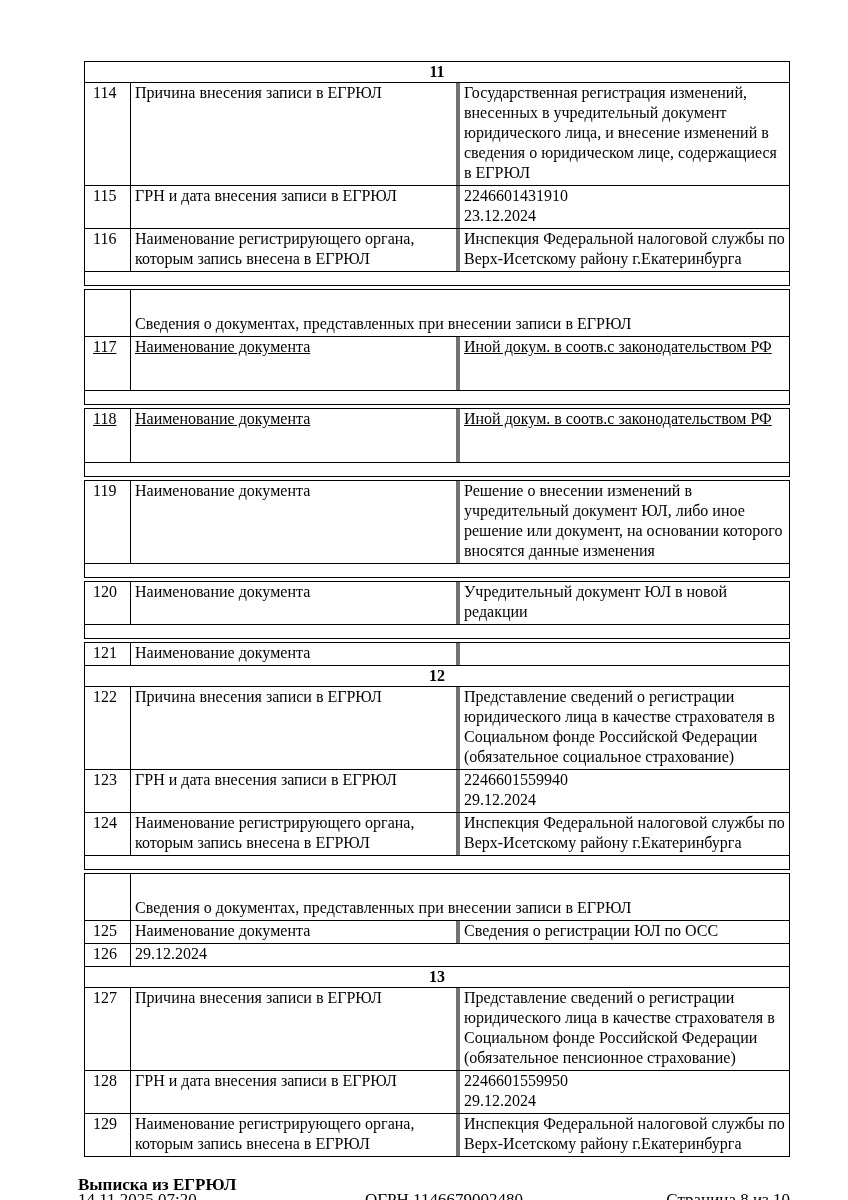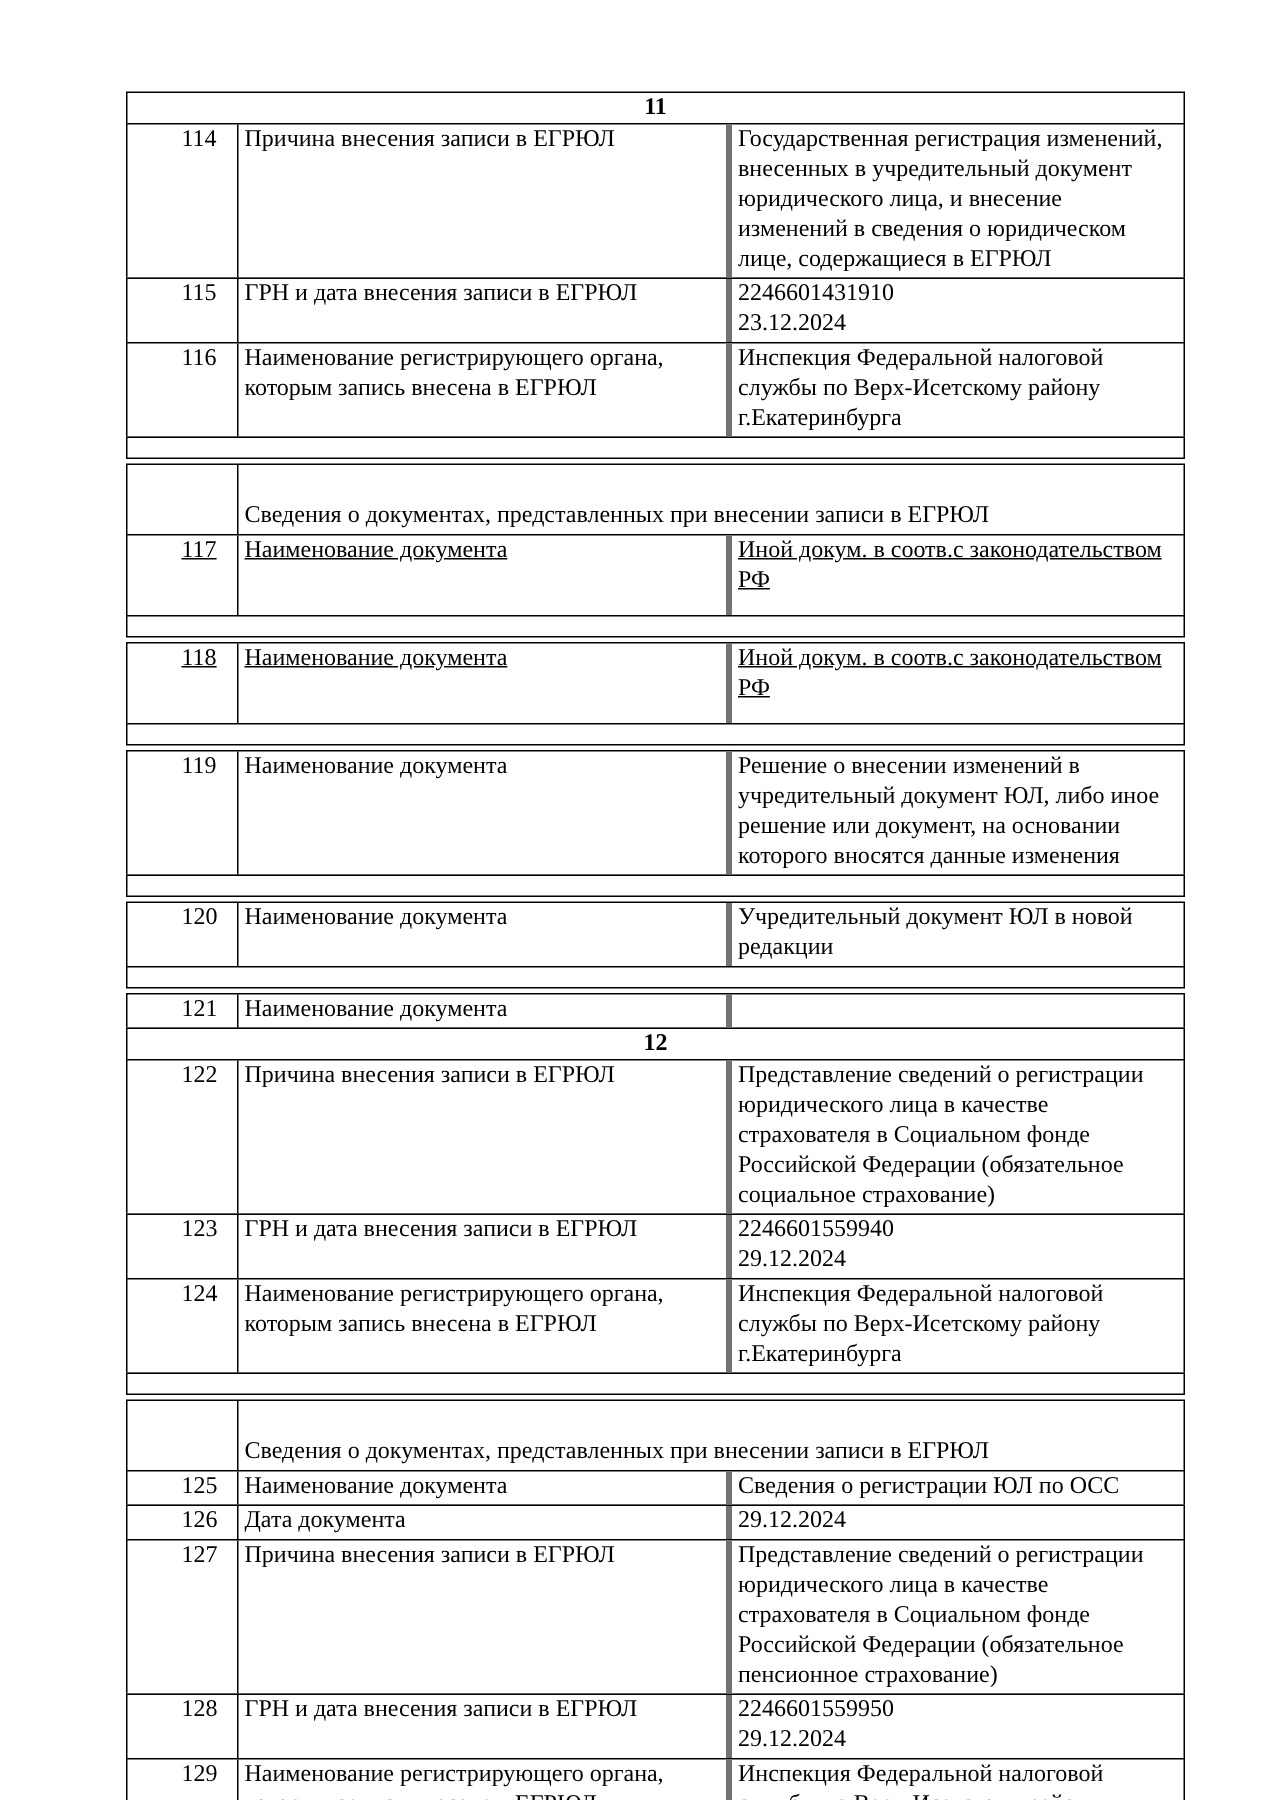--- a/index.html
+++ b/index.html
@@ -9,21 +9,20 @@
     font-size: 16px; color: #000;
     position: relative;
   }
   .doc-table { margin: 62px 0 0 84px; width: 706px; }
   .row {
     display: flex;
     border: 1px solid #000;
     margin-top: -1px;
     box-sizing: border-box;
     background: #fff;
-    padding-left: 28px;
   }
   .cell {
     box-sizing: border-box;
     padding: 0 4px 2px 4px;
     line-height: 20px;
     overflow: hidden;
   }
   .num   { width: 46px; border-right: 1px solid #000; padding-left: 8px; flex: none; }
   .label { width: 329px; border-right: 4px solid #737373; flex: none; }
   .value { flex: 1; white-space: pre-line; }
@@ -149,24 +148,24 @@
   </div>
 
   <div class="row">
     <div class="cell num">125</div>
     <div class="cell label">Наименование документа</div>
     <div class="cell value">Сведения о регистрации ЮЛ по ОСС</div>
   </div>
 
   <div class="row">
     <div class="cell num">126</div>
-    <div class="cell label">Дата документа</div>
     <div class="cell value">29.12.2024</div>
   </div>
 
+  <div class="row section">13</div>
 
   <div class="row">
     <div class="cell num">127</div>
     <div class="cell label">Причина внесения записи в ЕГРЮЛ</div>
     <div class="cell value">Представление сведений о регистрации юридического лица в качестве страхователя в Социальном фонде Российской Федерации (обязательное пенсионное страхование)</div>
   </div>
 
   <div class="row">
     <div class="cell num">128</div>
     <div class="cell label">ГРН и дата внесения записи в ЕГРЮЛ</div>

